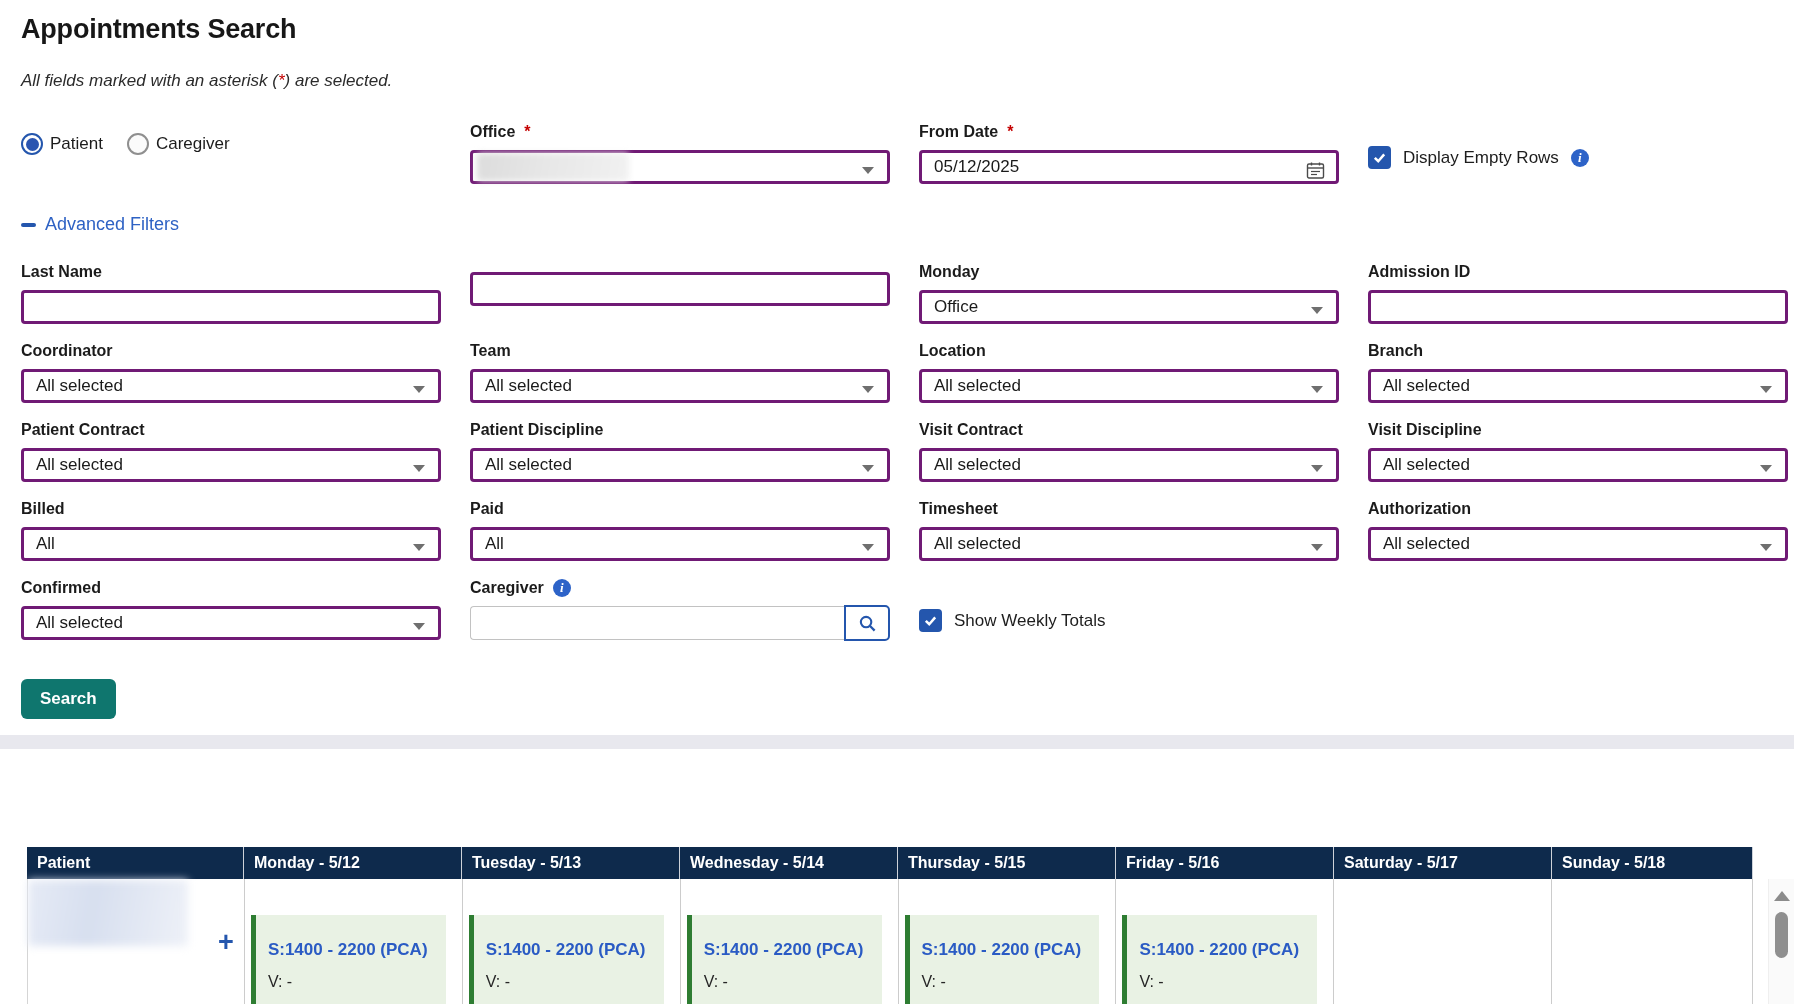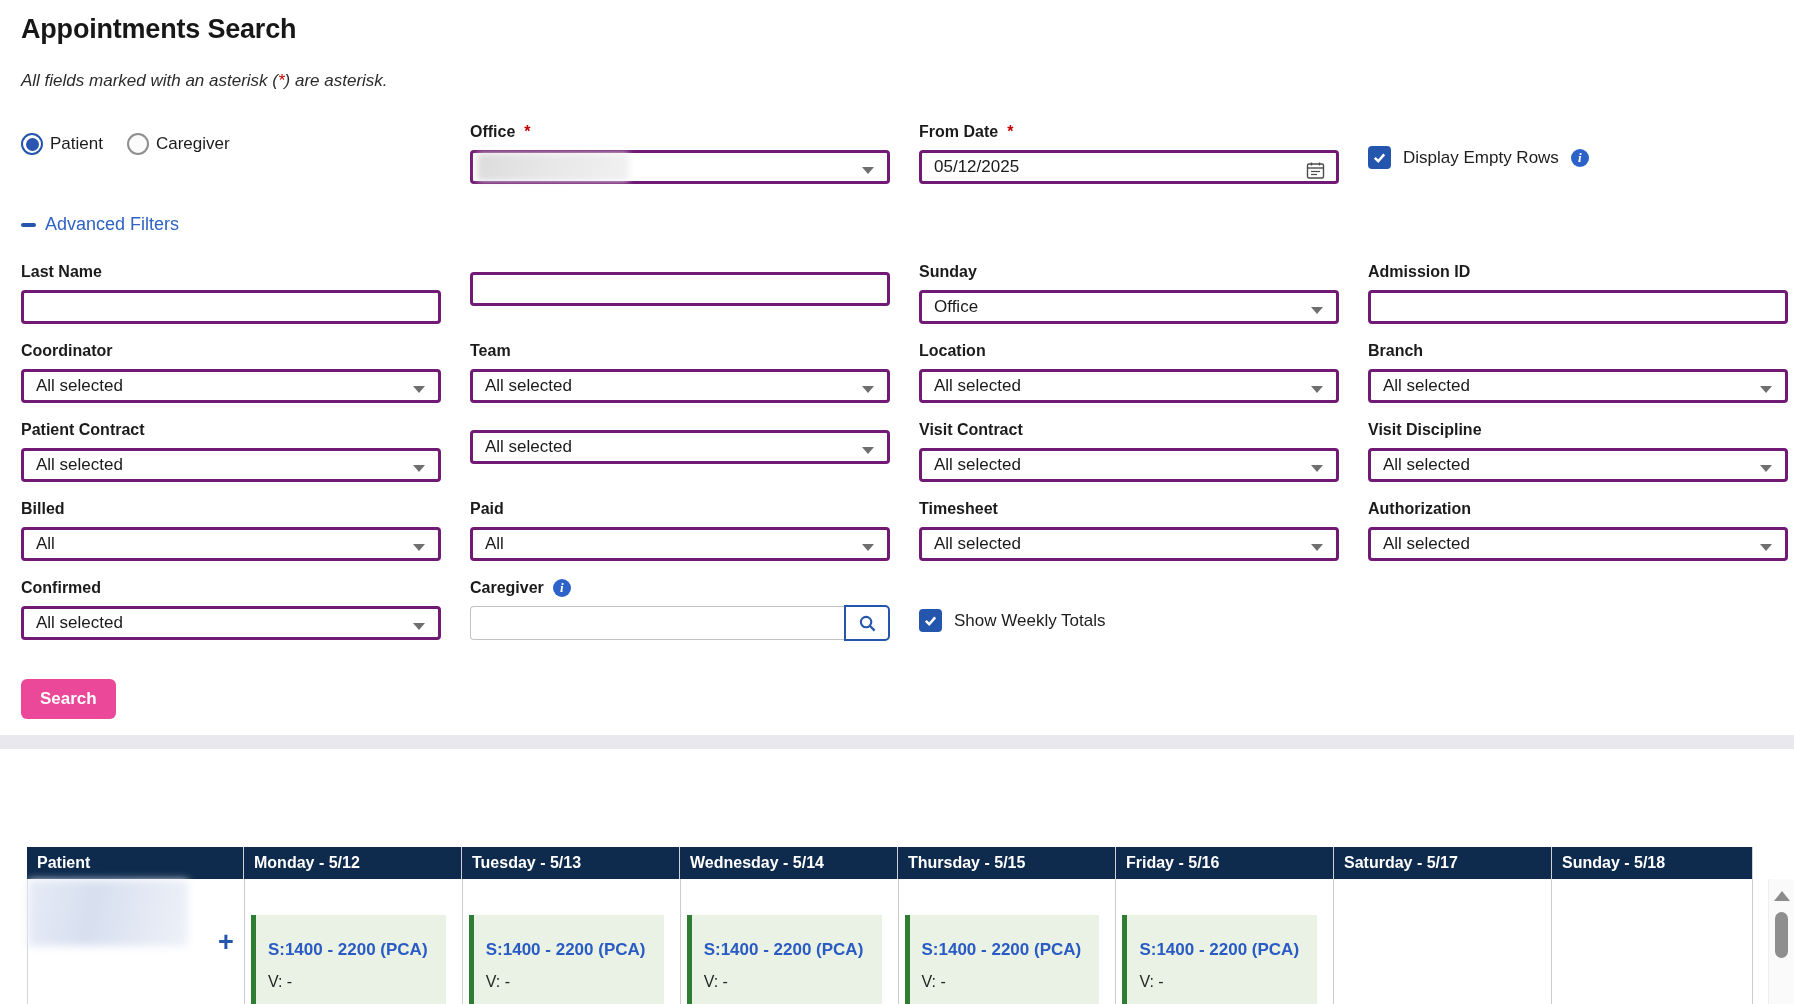--- a/index.html
+++ b/index.html
@@ -60,21 +60,21 @@
   .bottom-row { margin-top:18px; align-items:start; }
   .caregiver-label { gap:9px; }
   .caregiver-control { display:flex; margin-top:9px; }
   .caregiver-input { height:34px; width:375px; border:1px solid #c2c2c2; border-right:none;
     border-radius:4px 0 0 4px; background:#fff; padding:0 10px; font-size:17px; outline:none;
     font-family:"Liberation Sans",sans-serif; }
   .caregiver-search-btn { height:36px; margin-top:-1px; width:46px; border:2px solid #2456ad; border-radius:0 5px 5px 0;
     background:#fff; display:flex; align-items:center; justify-content:center; cursor:pointer; }
   .weekly-totals { margin-top:30px; }
 
-  .search-btn { margin-top:38px; background:#ec4899; color:#fff; font-weight:700; font-size:17px;
+  .search-btn { margin-top:38px; background:#0f766e; color:#fff; font-weight:700; font-size:17px;
     border:none; border-radius:6px; padding:0 19px; height:40px; cursor:pointer;
     font-family:"Liberation Sans",sans-serif; }
 
   .divider-bar { position:absolute; left:0; top:735px; width:1794px; height:14px; background:#e8e8ee; }
 
   
   .grid-table { position:absolute; left:27px; top:847px; width:1726px; }
   .grid-head { display:flex; }
   .grid-head-cell { height:32px; background:#0e2a4c; color:#fff; font-weight:700; font-size:16px;
     line-height:32px; padding-left:10px; border-right:1px solid #cdd2d9; overflow:hidden; white-space:nowrap; }
@@ -99,21 +99,21 @@
   .scroll-thumb { width:13px; height:46px; background:#8f8f8f; border-radius:7px; margin:11px auto 0; cursor:pointer; }
 </style>
 </head>
 <body>
 
 <div class="content">
 
   <div class="page-title">Appointments Search</div>
 
   <div class="required-note">
-    <span>All fields marked with an asterisk (</span><span class="star">*</span><span>) are asterisk.</span>
+    <span>All fields marked with an asterisk (</span><span class="star">*</span><span>) are selected.</span>
   </div>
 
   <div class="fgrid top-row">
 
     <div>
       <div class="radio-row" id="view-radios">
           <span class="radio-opt">
             <span class="radio-circle checked"></span>
             <span>Patient</span>
           </span>
@@ -180,21 +180,21 @@
         <div class="control">
           <input value="" style="">
         </div>
       </div>
       <div>
         <div class="control">
           <input value="" style="">
         </div>
       </div>
       <div>
-        <div class="flabel">Sunday</div>
+        <div class="flabel">Monday</div>
         <div class="control">
           <span>Office</span>
           <span class="select-arrow"></span>
         </div>
       </div>
       <div>
         <div class="flabel">Admission ID</div>
         <div class="control">
           <input value="" style="">
         </div>
@@ -228,20 +228,21 @@
         </div>
       </div>
       <div>
         <div class="flabel">Patient Contract</div>
         <div class="control">
           <span>All selected</span>
           <span class="select-arrow"></span>
         </div>
       </div>
       <div>
+        <div class="flabel">Patient Discipline</div>
         <div class="control">
           <span>All selected</span>
           <span class="select-arrow"></span>
         </div>
       </div>
       <div>
         <div class="flabel">Visit Contract</div>
         <div class="control">
           <span>All selected</span>
           <span class="select-arrow"></span>

